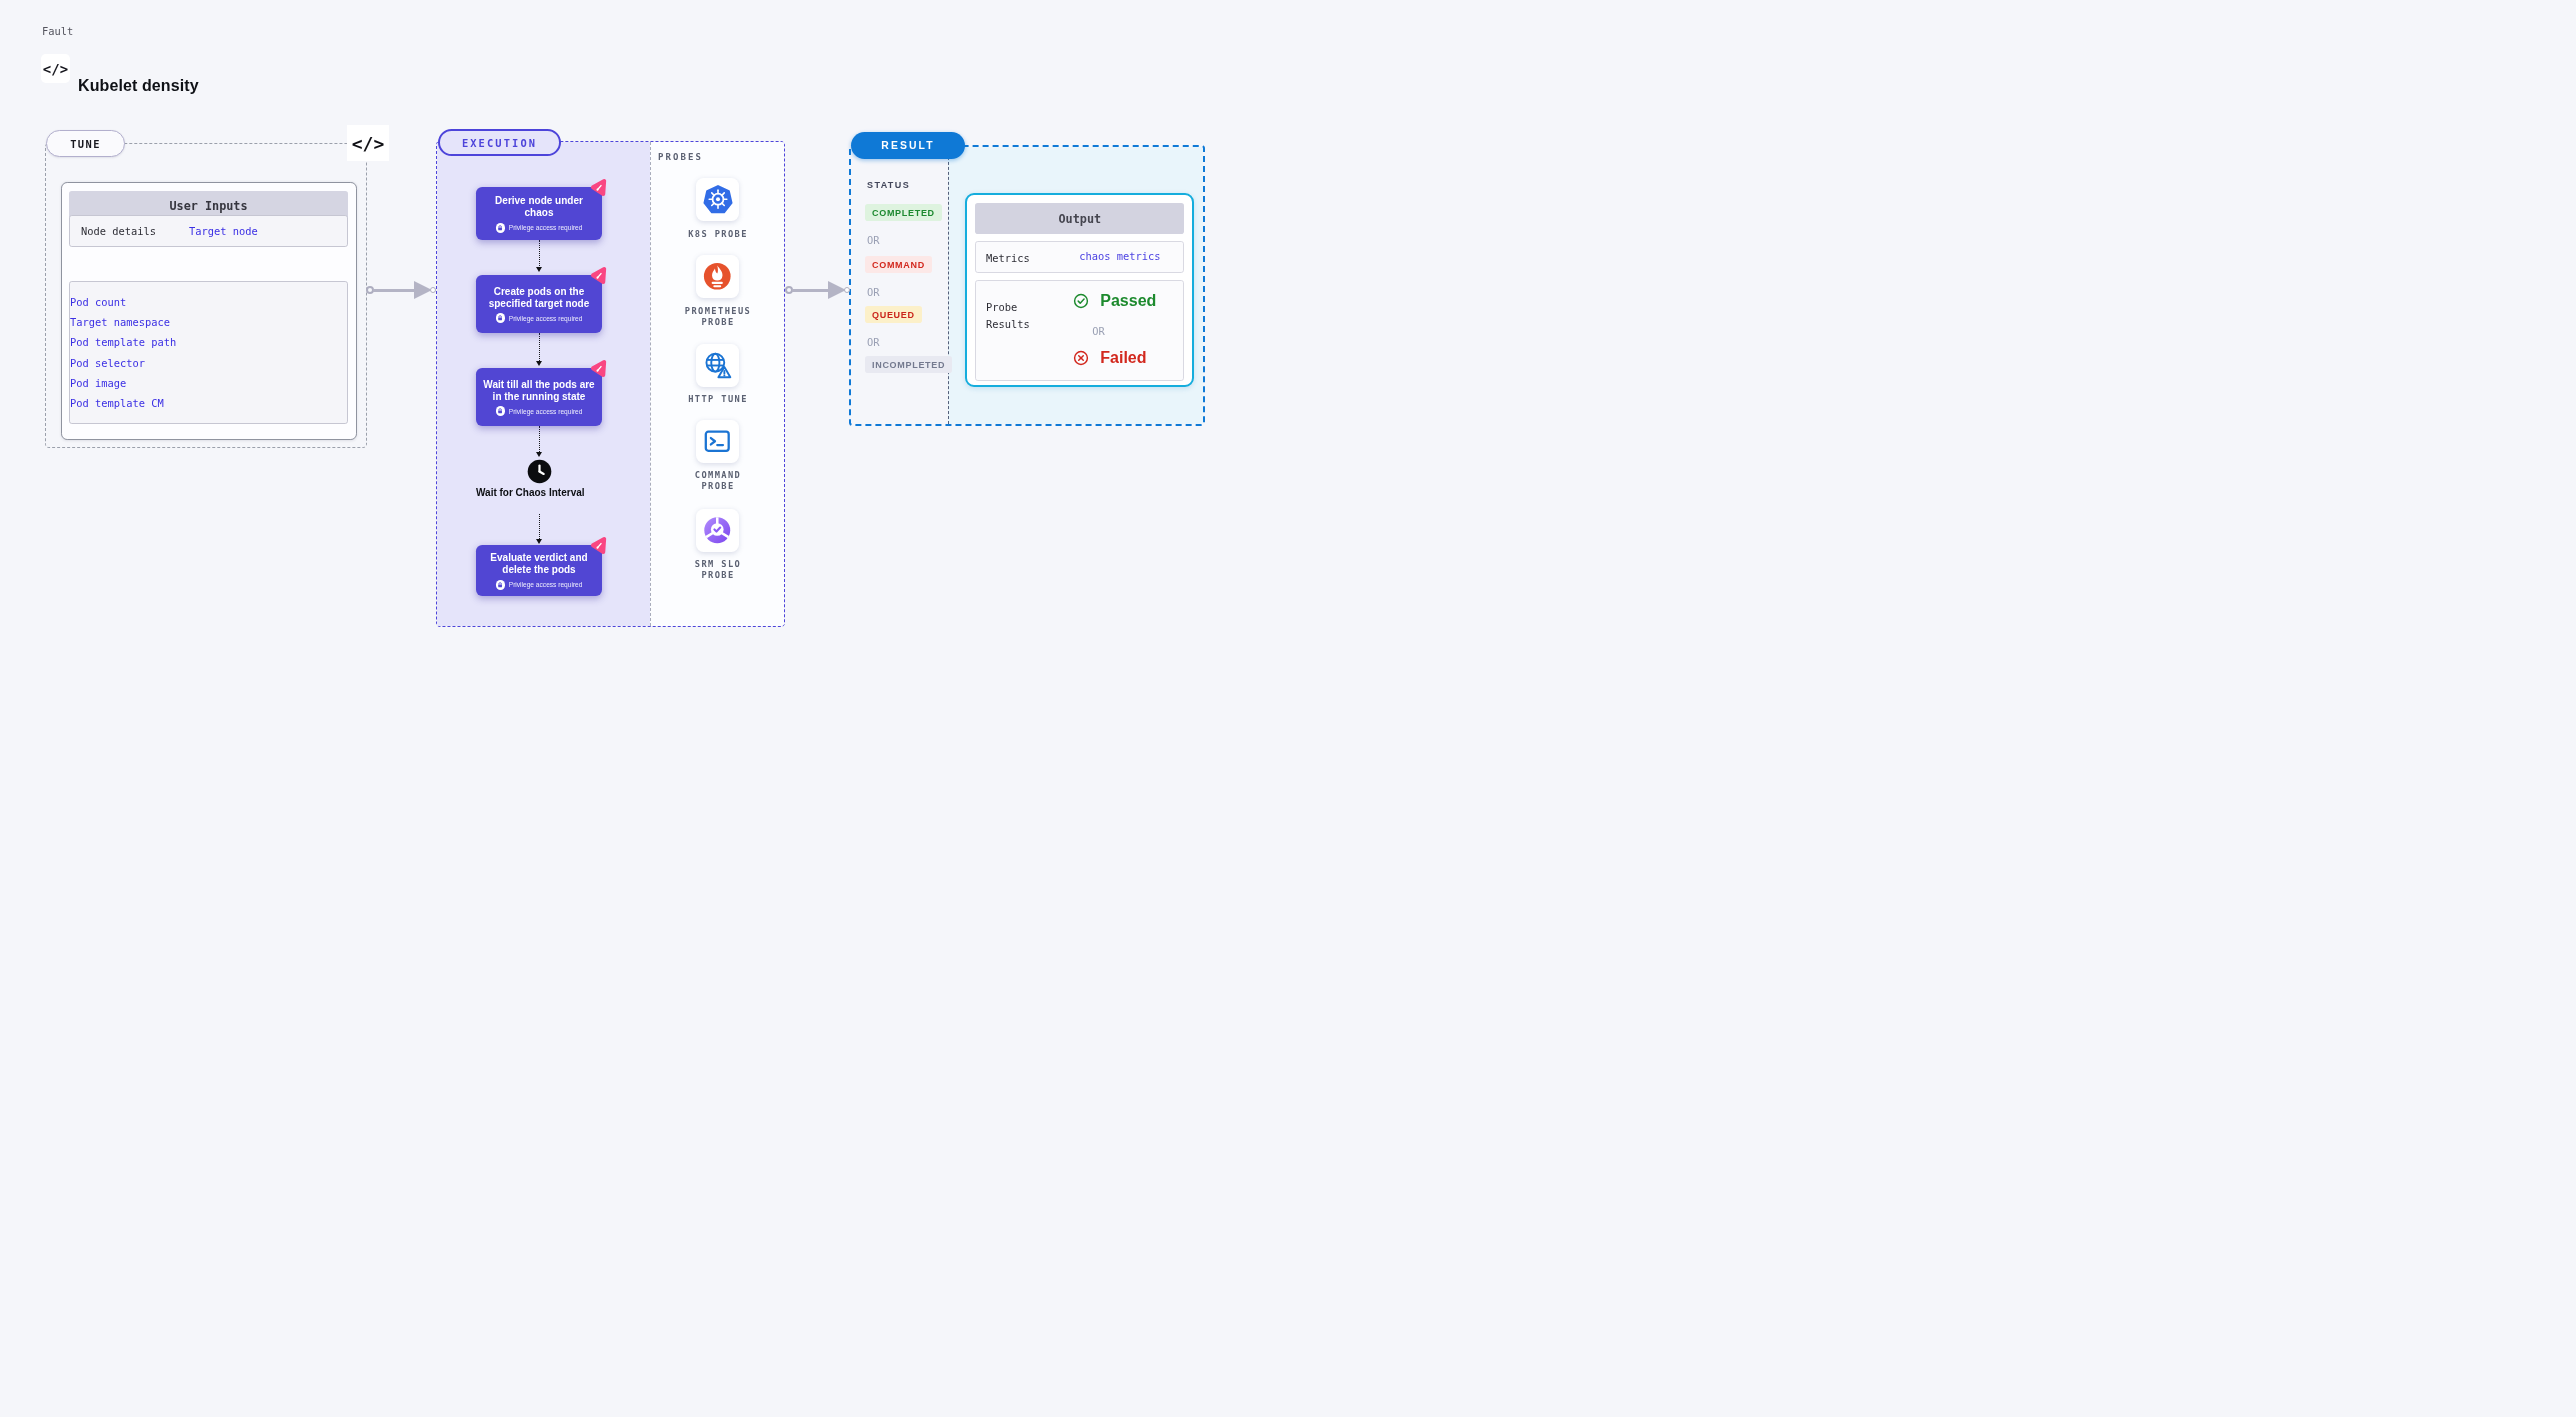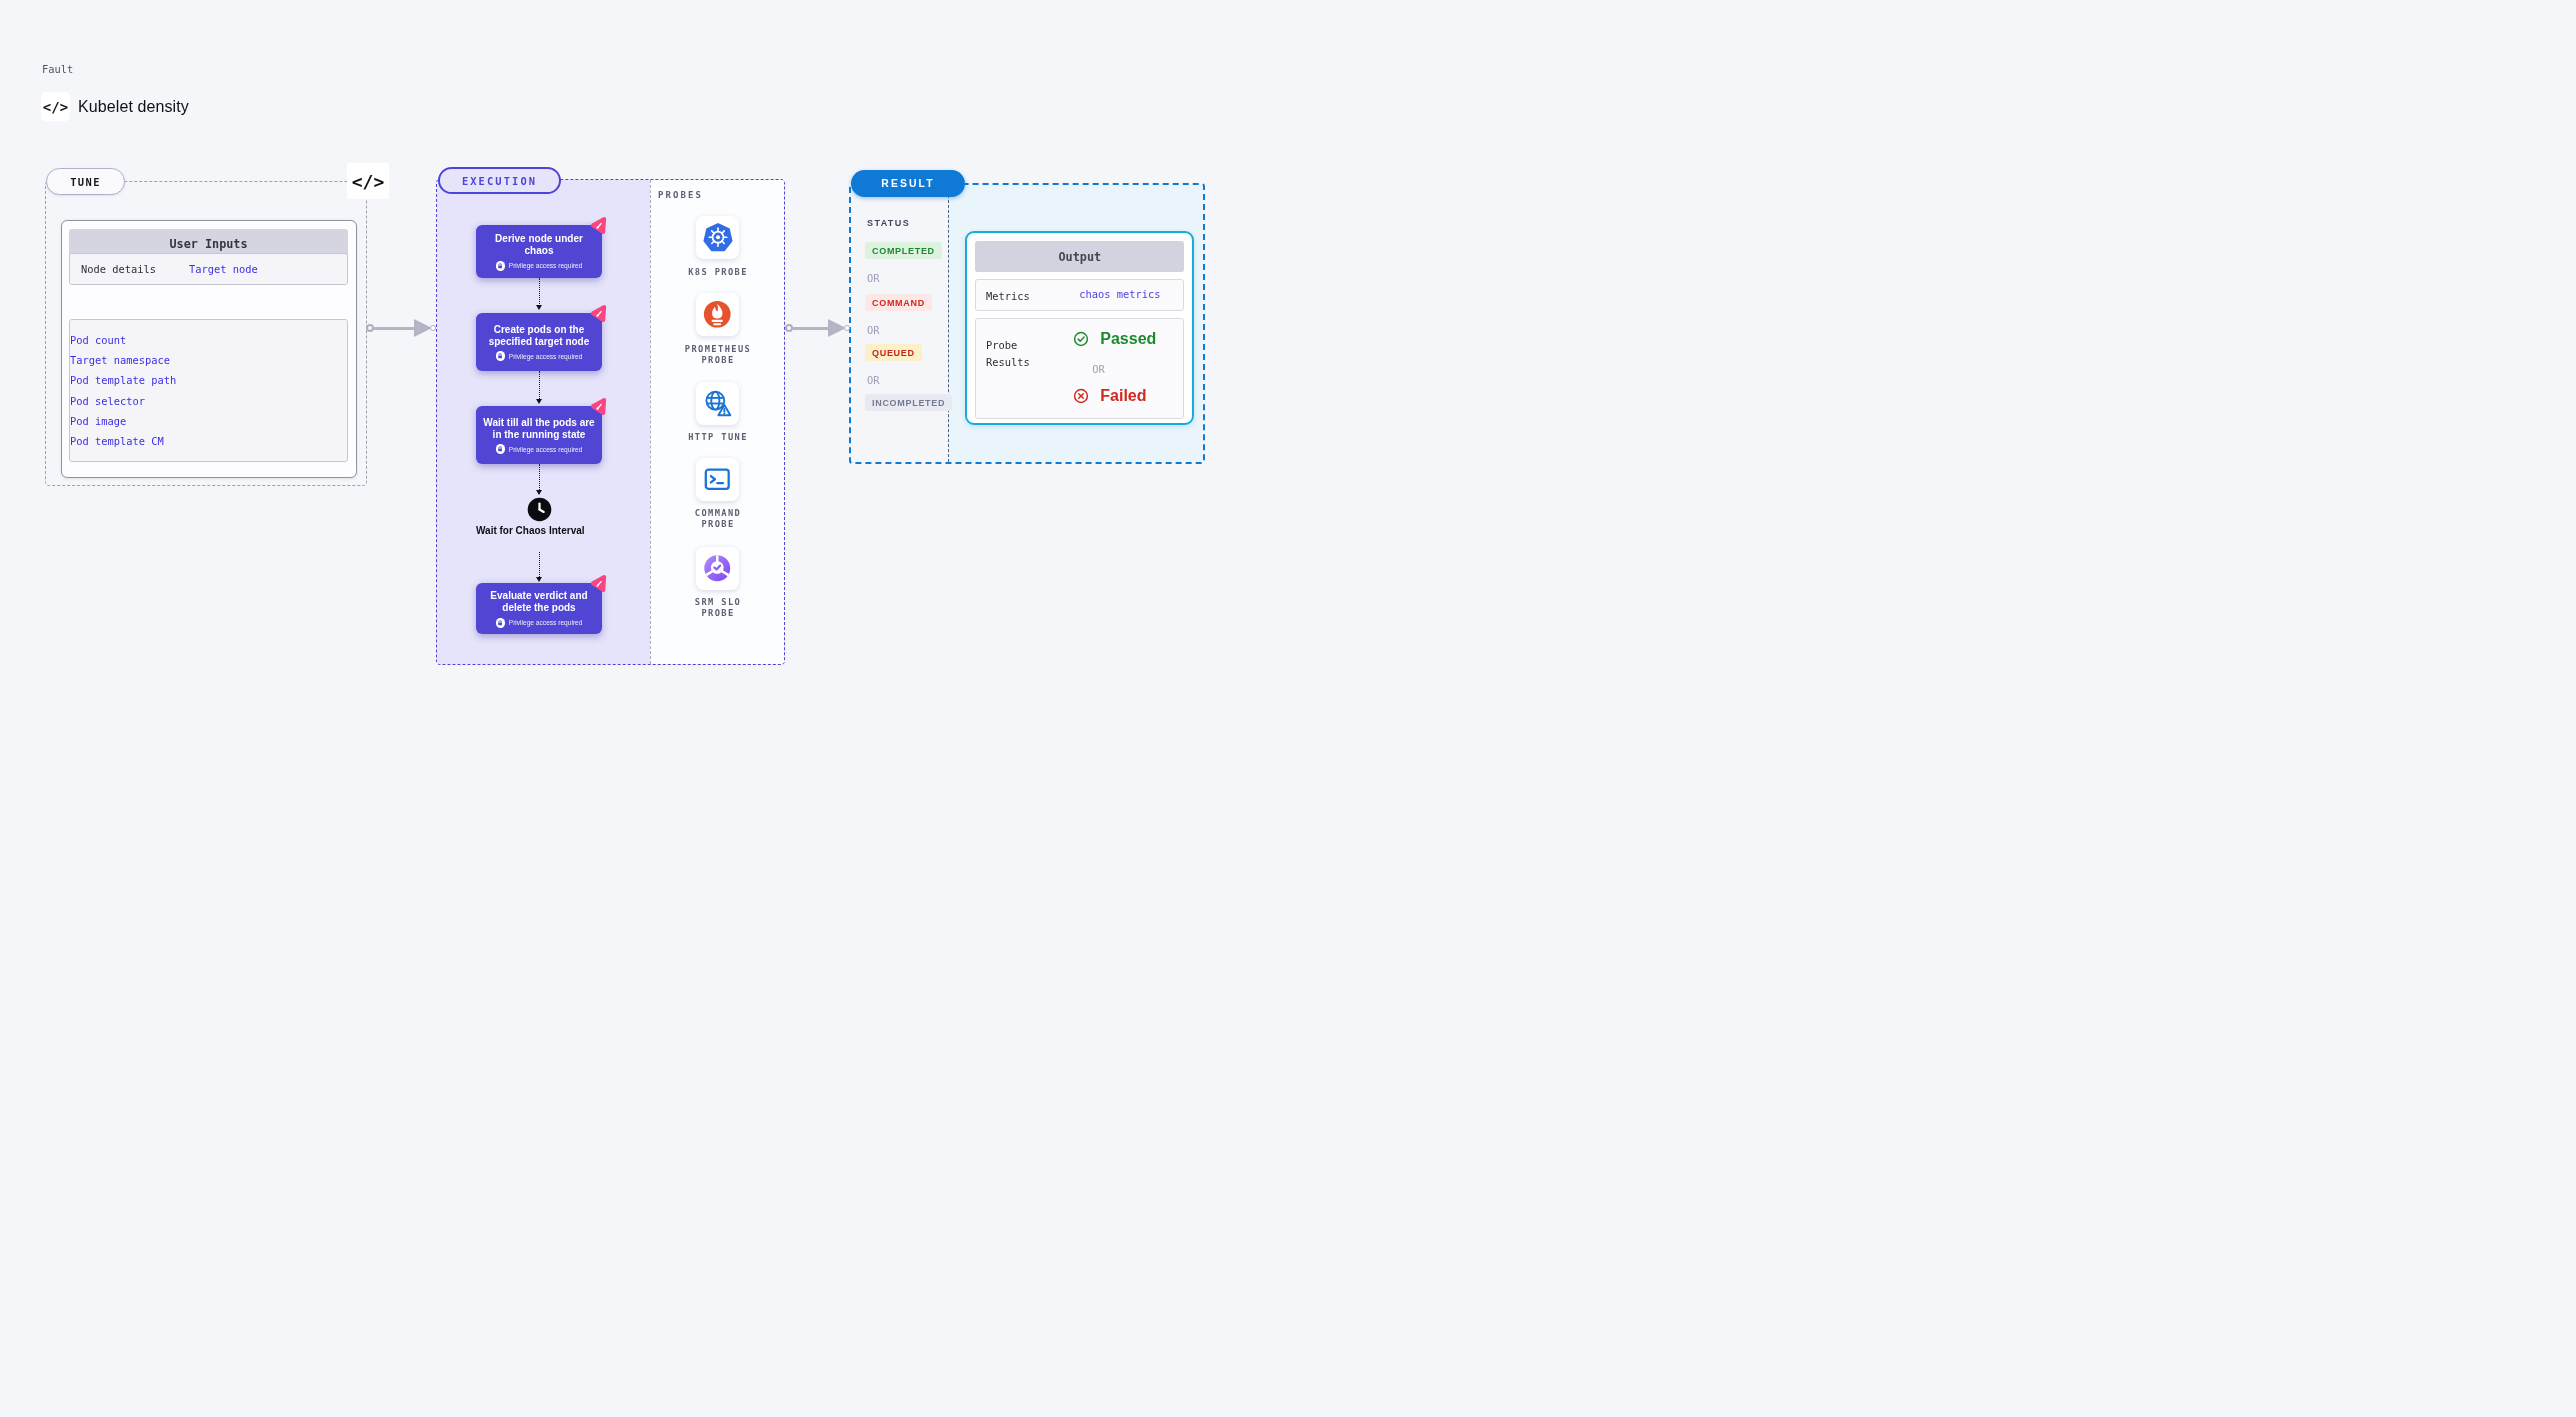--- a/index.html
+++ b/index.html
@@ -1,24 +1,24 @@
 <!DOCTYPE html>
 <html style="font-size:11px"><head>
 <meta charset="utf-8">
 <style>
   * { margin:0; padding:0; box-sizing:border-box; }
   html,body { background:#f5f6fa; }
   body { font-family:"Liberation Sans", sans-serif; }
-  .canvas { position:relative; width:1288px; height:709px; background:#f5f6fa; overflow:hidden;margin-top:38px; }
+  .canvas { position:relative; width:1288px; height:709px; background:#f5f6fa; overflow:hidden; }
 
   
   .eyebrow { position:absolute; left:42px; top:25px; font-family:"DejaVu Sans Mono",monospace; font-size:10.4px; color:#54545e; }
   .title-icon { position:absolute; left:41px; top:54px; width:29px; height:29px; background:#ffffff; border-radius:4.8px;
     display:flex; align-items:center; justify-content:center; font-family:"DejaVu Sans Mono",monospace; font-weight:bold; font-size:14px; color:#15151c; }
-  .page-title { position:absolute; left:78px; top:60px; font-size:16px; font-weight:normal; color:#0f1116; letter-spacing:0.1px; }
+  .page-title { position:absolute; left:78px; top:77px; font-size:16px; font-weight:bold; color:#0f1116; letter-spacing:0.1px; }
 
   
   .pill { position:absolute; display:flex; align-items:center; justify-content:center; border-radius:14px;
     font-family:"DejaVu Sans Mono",monospace; font-weight:bold; font-size:10.4px; letter-spacing:1.4px; z-index:6; }
   .dashedbox { position:absolute; border-radius:4.2px; }
   .arrow { position:absolute; height:18px; z-index:5; }
   .arrow .ring { position:absolute; width:8.3px; height:8.3px; border:2.1px solid #aeaec0; border-radius:50%; background:#f5f6fa; left:0; top:4.8px; }
   .arrow .shaft { position:absolute; left:7px; top:7.6px; height:3.5px; background:#b4b4c5; }
   .arrow .head { position:absolute; top:0; width:0; height:0; border-top:9px solid transparent; border-bottom:9px solid transparent; border-left:18.7px solid #b4b4c5; }
   .arrow .tip { position:absolute; width:6.2px; height:6.2px; border:1.7px solid #aeaec0; border-radius:50%; background:#ffffff; top:5.9px; }

